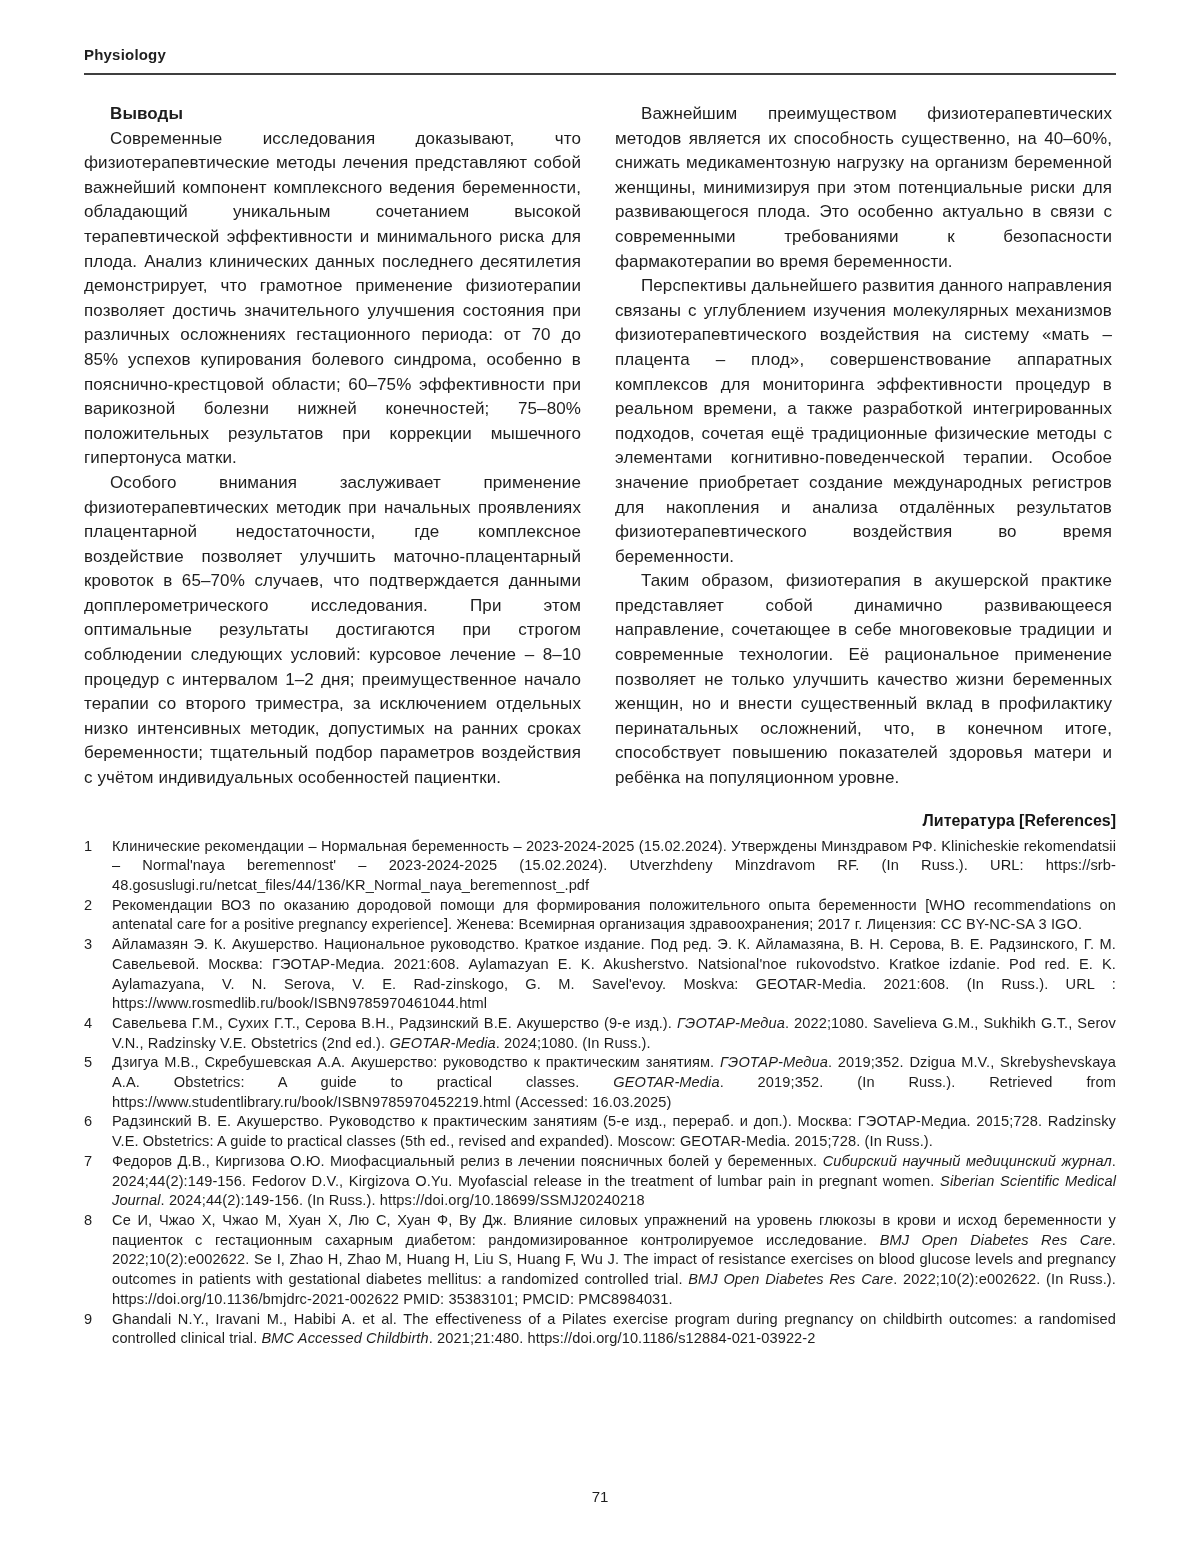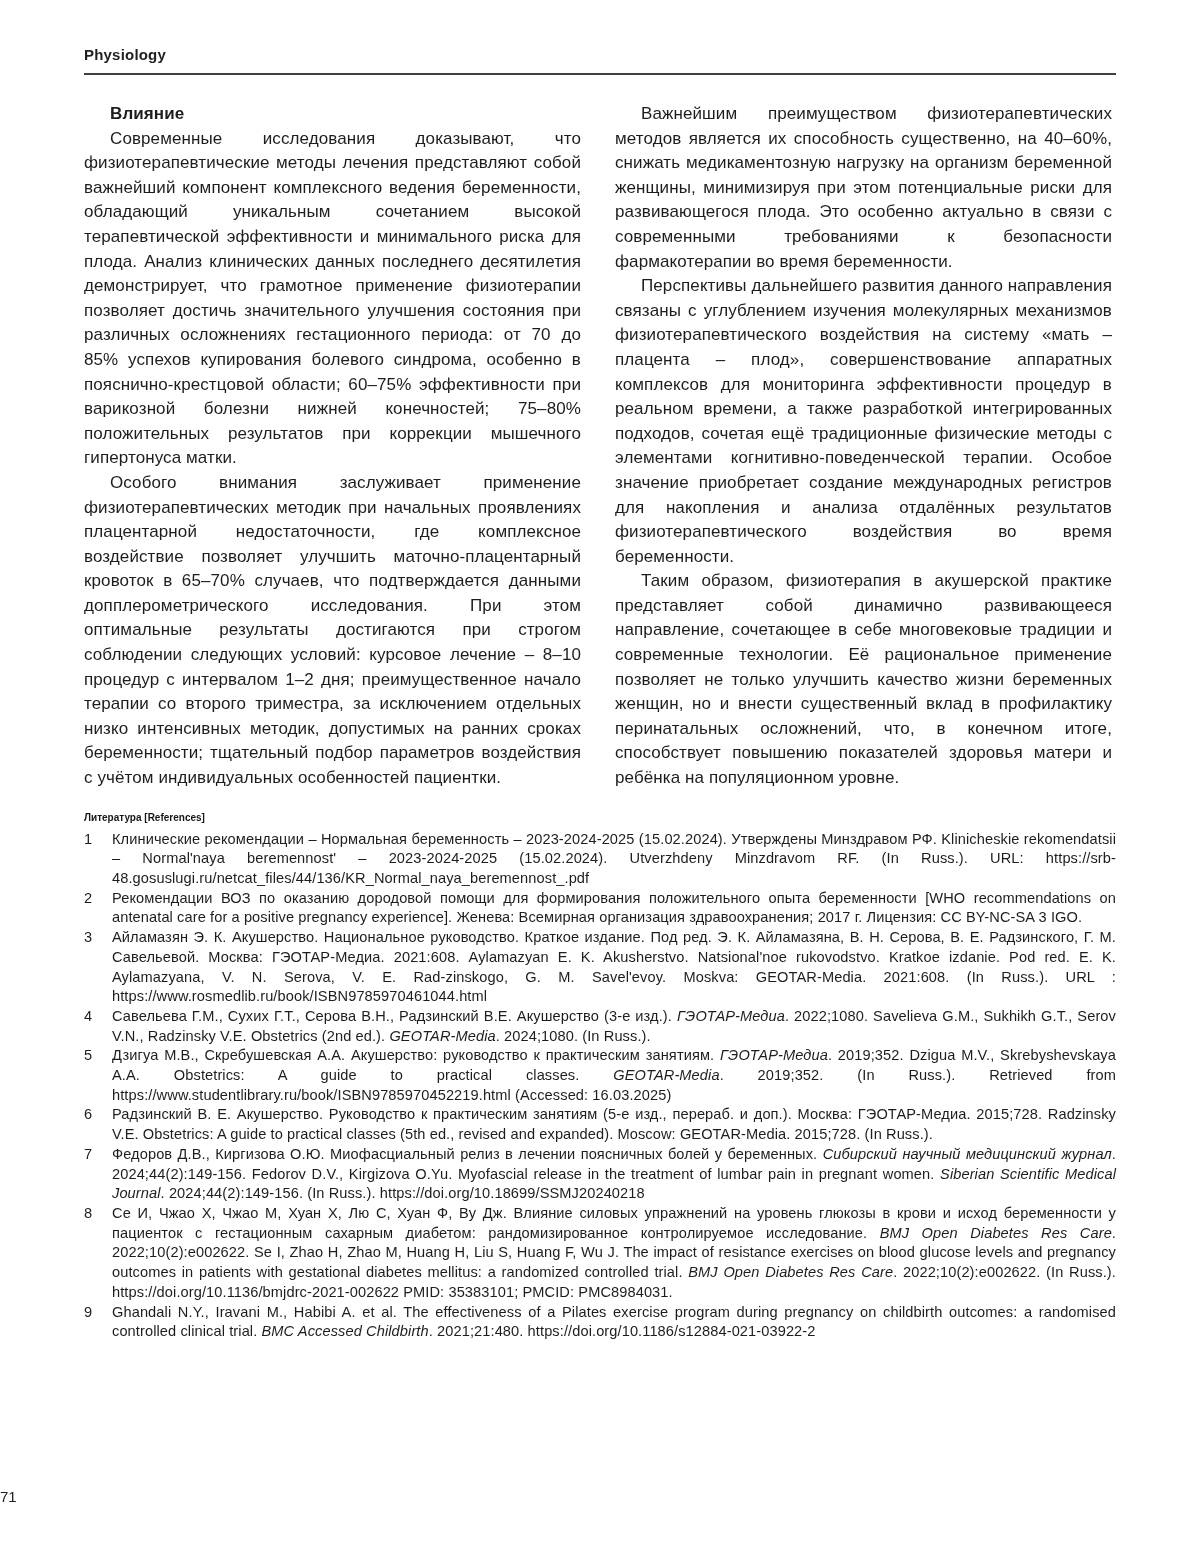--- a/index.html
+++ b/index.html
@@ -16,44 +16,44 @@
     font-size:15px; font-weight:bold; color:#1f1f1f; letter-spacing:0.2px;
   }
   .head-rule { border:none; border-top:2px solid #3f3f3f; margin:10px 0 0 0; }
 
   .columns { display:flex; gap:34px; margin-top:27px; }
   .col { width:497px; font-size:17px; line-height:24.6px; text-align:justify; letter-spacing:0.1px; }
   .col p { margin:0; text-indent:26px; }
   .conclusions-heading { font-weight:bold; text-indent:26px; margin:0 0 1px 0; }
 
   .refs { margin-top:21px; }
-  .refs-heading { text-align:left; font-weight:bold; font-size:10px; margin:0 0 7px 0; color:#161616; }
+  .refs-heading { text-align:right; font-weight:bold; font-size:16px; margin:0 0 7px 0; color:#161616; }
   .ref-row { display:flex; font-size:14.6px; line-height:19.7px; letter-spacing:0.1px; }
   .ref-num { flex:none; width:28px; }
   .ref-text { flex:1; text-align:justify; word-break:break-word; }
   .ref-text em { }
 
   .page-number {
     position:absolute; left:0; bottom:48px; width:100%;
-    text-align:left; font-size:15px; color:#1d1d1d;
+    text-align:center; font-size:15px; color:#1d1d1d;
   }
 </style>
 </head>
 <body>
 
 <div class="page">
 
   <div class="running-head">
     <span>Physiology</span>
   </div>
   <hr class="head-rule">
 
   <div class="columns">
     <div class="col">
-      <p class="conclusions-heading">Влияние</p>
+      <p class="conclusions-heading">Выводы</p>
       <div>
           <p>Современные исследования доказывают, что физиотерапевтические методы лечения представляют собой важнейший компонент комплексного ведения беременности, обладающий уникальным сочетанием высокой терапевтической эффективности и минимального риска для плода. Анализ клинических данных последнего десятилетия демонстрирует, что грамотное применение физиотерапии позволяет достичь значительного улучшения состояния при различных осложнениях гестационного периода: от 70 до 85% успехов купирования болевого синдрома, особенно в пояснично-крестцовой области; 60–75% эффективности при варикозной болезни нижней конечностей; 75–80% положительных результатов при коррекции мышечного гипертонуса матки.</p>
           <p>Особого внимания заслуживает применение физиотерапевтических методик при начальных проявлениях плацентарной недостаточности, где комплексное воздействие позволяет улучшить маточно-плацентарный кровоток в 65–70% случаев, что подтверждается данными допплерометрического исследования. При этом оптимальные результаты достигаются при строгом соблюдении следующих условий: курсовое лечение – 8–10 процедур с интервалом 1–2 дня; преимущественное начало терапии со второго триместра, за исключением отдельных низко интенсивных методик, допустимых на ранних сроках беременности; тщательный подбор параметров воздействия с учётом индивидуальных особенностей пациентки.</p>
         </div>
     </div>
     <div class="col">
       <div>
           <p>Важнейшим преимуществом физиотерапевтических методов является их способность существенно, на 40–60%, снижать медикаментозную нагрузку на организм беременной женщины, минимизируя при этом потенциальные риски для развивающегося плода. Это особенно актуально в связи с современными требованиями к безопасности фармакотерапии во время беременности.</p>
           <p>Перспективы дальнейшего развития данного направления связаны с углублением изучения молекулярных механизмов физиотерапевтического воздействия на систему «мать – плацента – плод», совершенствование аппаратных комплексов для мониторинга эффективности процедур в реальном времени, а также разработкой интегрированных подходов, сочетая ещё традиционные физические методы с элементами когнитивно-поведенческой терапии. Особое значение приобретает создание международных регистров для накопления и анализа отдалённых результатов физиотерапевтического воздействия во время беременности.</p>
           <p>Таким образом, физиотерапия в акушерской практике представляет собой динамично развивающееся направление, сочетающее в себе многовековые традиции и современные технологии. Её рациональное применение позволяет не только улучшить качество жизни беременных женщин, но и внести существенный вклад в профилактику перинатальных осложнений, что, в конечном итоге, способствует повышению показателей здоровья матери и ребёнка на популяционном уровне.</p>
@@ -71,21 +71,21 @@
         <div class="ref-row">
           <div class="ref-num">2</div>
           <div class="ref-text"><span>Рекомендации ВОЗ по оказанию дородовой помощи для формирования положительного опыта беременности [WHO recommendations on antenatal care for a positive pregnancy experience]. Женева: Всемирная организация здравоохранения; 2017 г. Лицензия: CC BY-NC-SA 3 IGO.</span></div>
         </div>
         <div class="ref-row">
           <div class="ref-num">3</div>
           <div class="ref-text"><span>Айламазян Э. К. Акушерство. Национальное руководство. Краткое издание. Под ред. Э. К. Айламазяна, В. Н. Серова, В. Е. Радзинского, Г. М. Савельевой. Москва: ГЭОТАР-Медиа. 2021:608.  Aylamazyan E. K. Akusherstvo. Natsional'noe rukovodstvo. Kratkoe izdanie. Pod red. E. K. Aylamazyana, V. N. Serova, V. E. Rad-zinskogo, G. M. Savel'evoy. Moskva: GEOTAR-Media. 2021:608.   (In Russ.). URL : https://www.rosmedlib.ru/book/ISBN9785970461044.html</span></div>
         </div>
         <div class="ref-row">
           <div class="ref-num">4</div>
-          <div class="ref-text"><span>Савельева Г.М., Сухих Г.Т., Серова В.Н., Радзинский В.Е. Акушерство (3-е изд.). </span><em>ГЭОТАР-Медиа</em><span>. 2022;1080. Savelieva G.M., Sukhikh G.T., Serov V.N., Radzinsky V.E. Obstetrics (2nd ed.). </span><em>GEOTAR-Media</em><span>. 2024;1080. (In Russ.).</span></div>
+          <div class="ref-text"><span>Савельева Г.М., Сухих Г.Т., Серова В.Н., Радзинский В.Е. Акушерство (9-е изд.). </span><em>ГЭОТАР-Медиа</em><span>. 2022;1080. Savelieva G.M., Sukhikh G.T., Serov V.N., Radzinsky V.E. Obstetrics (2nd ed.). </span><em>GEOTAR-Media</em><span>. 2024;1080. (In Russ.).</span></div>
         </div>
         <div class="ref-row">
           <div class="ref-num">5</div>
           <div class="ref-text"><span>Дзигуа М.В., Скребушевская А.А. Акушерство: руководство к практическим занятиям. </span><em>ГЭОТАР-Медиа</em><span>. 2019;352. Dzigua M.V., Skrebyshevskaya A.A. Obstetrics: A guide to practical classes. </span><em>GEOTAR-Media</em><span>. 2019;352. (In Russ.). Retrieved from https://www.studentlibrary.ru/book/ISBN9785970452219.html (Accessed: 16.03.2025)</span></div>
         </div>
         <div class="ref-row">
           <div class="ref-num">6</div>
           <div class="ref-text"><span>Радзинский В. Е. Акушерство. Руководство к практическим занятиям (5-е изд., перераб. и доп.). Москва: ГЭОТАР-Медиа. 2015;728. Radzinsky V.E. Obstetrics: A guide to practical classes (5th ed., revised and expanded). Moscow: GEOTAR-Media. 2015;728. (In Russ.).</span></div>
         </div>
         <div class="ref-row">

